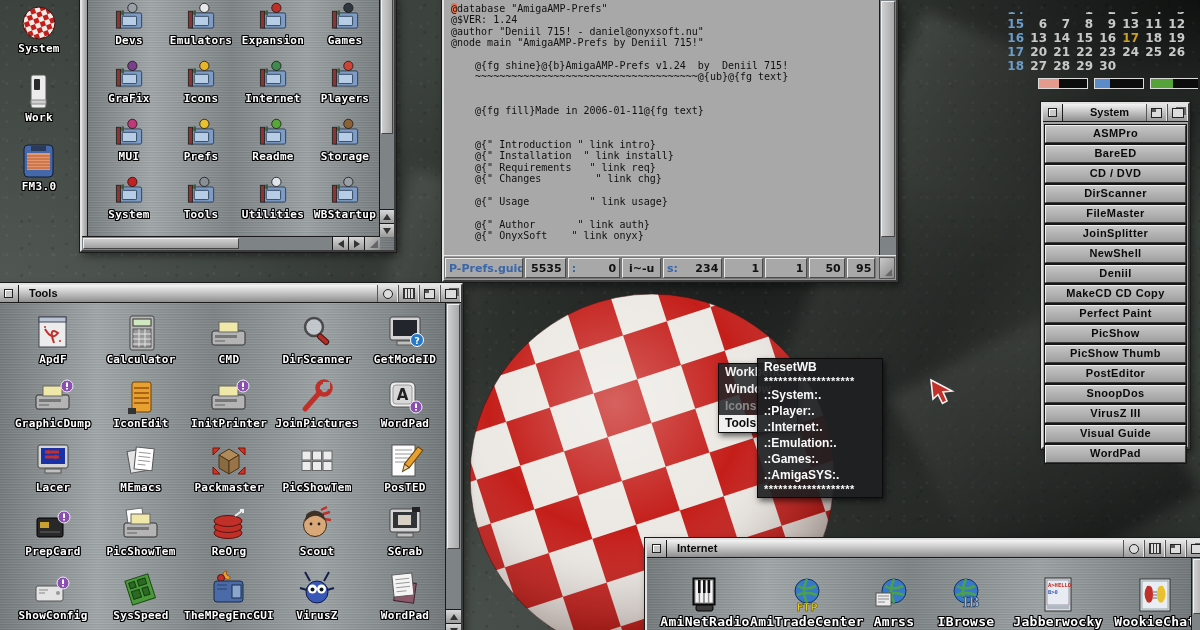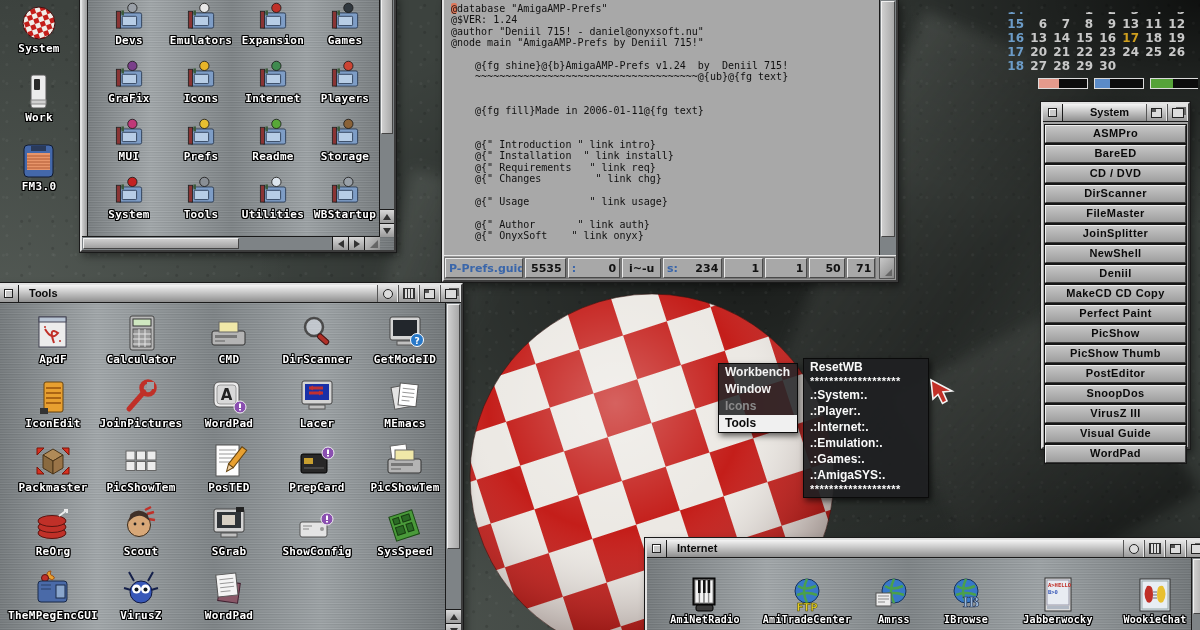--- a/index.html
+++ b/index.html
@@ -134,30 +134,30 @@
   .tcell{display:flex;flex-direction:column;align-items:center;}
   .tcell .ticon{height:42px;display:flex;align-items:flex-end;}
   #tools-window .vscroll{top:18px;width:15px;}
 
   
   #internet-window{left:645px;top:538px;width:560px;height:95px;z-index:8;}
   #inet-body{position:absolute;left:0;top:18px;right:15px;bottom:0;}
   #inet-grid{display:grid;grid-template-columns:92px 112px 62px 82px 102px 92px 60px;padding:4px 0 0 12px;}
   .icell{display:flex;flex-direction:column;align-items:center;}
   .icell .iicon{height:52px;display:flex;align-items:flex-end;}
-  .icell .icon-label{font-size:10px;}
+  .icell .icon-label{font-size:13px;}
   #internet-window .vscroll{top:18px;width:15px;}
 
   
   #menu-panel{position:absolute;left:718px;top:363px;width:78px;z-index:20;
     background:rgba(36,38,40,.88);border:1px solid #0a0a0a;box-shadow:2px 3px 6px rgba(0,0,0,.6);}
   .menu-item{font:bold 12px "Liberation Sans",sans-serif;color:#f2f2f2;padding:1px 6px 2px;white-space:nowrap;}
   .menu-item.disabled{color:#8a8a8a;}
   .menu-item.selected{background:#f0f0f0;color:#0a0a0a;}
-  #submenu-panel{position:absolute;left:803px;top:358px;width:124px;z-index:21;
+  #submenu-panel{position:absolute;left:757px;top:358px;width:124px;z-index:21;
     background:rgba(30,32,34,.92);border:1px solid #0a0a0a;box-shadow:2px 3px 6px rgba(0,0,0,.6);padding-bottom:2px;}
   .submenu-item{font:bold 12px "Liberation Sans",sans-serif;color:#fafafa;padding:1px 6px 1px;white-space:nowrap;overflow:hidden;}
   .submenu-item.sep{font-size:11px;letter-spacing:.5px;padding-top:0;padding-bottom:0;}
 
   #pointer{position:absolute;left:928px;top:378px;z-index:30;}
 </style>
 </head>
 <body>
 
 <div id="screen">
@@ -567,21 +567,21 @@
         <span class="scell" style="width:36px">
           <span class="val" style="margin-left:auto">1</span>
         </span>
         <span class="scell" style="width:40px">
           <span class="val" style="margin-left:auto">1</span>
         </span>
         <span class="scell" style="width:32px">
           <span class="val" style="margin-left:auto">50</span>
         </span>
         <span class="scell" style="width:24px">
-          <span class="val" style="margin-left:auto">71</span>
+          <span class="val" style="margin-left:auto">95</span>
         </span>
       </div>
   </div>
 
   <div class="window" id="system-panel">
     <div class="titlebar">
       <span class="gadget first">
           <span class="g-close"></span>
         </span>
       <span class="title" style="text-align:center">System</span>
@@ -685,26 +685,54 @@
                 <rect x="14" y="27" width="16" height="4" fill="#c0c0c0" stroke="#555"></rect>
                 <circle cx="34" cy="26" r="6.5" fill="#2878c8" stroke="#fff"></circle>
                 <text x="34" y="30" font-size="9" font-weight="bold" fill="#fff" text-anchor="middle" font-family="DejaVu Sans">?</text>
               </svg>
             </div>
        <div class="icon-label">GetModeID</div>
      </div>
           <div class="tcell">
        <div class="ticon">
               <svg width="44" height="40" viewBox="0 0 44 38">
+                <rect x="5" y="17" width="33" height="14" rx="2" fill="#b4b4b4" stroke="#333"></rect>
+                <rect x="12" y="8" width="19" height="10" fill="#f0e8a8" stroke="#666"></rect>
+                <rect x="8" y="21" width="22" height="3" fill="#777"></rect>
+                <rect x="8" y="26" width="10" height="2" fill="#8a8a8a"></rect>
+                <circle cx="36" cy="8" r="6" fill="#8a4fb0" stroke="#f0f0f0"></circle>
+                <rect x="35" y="4.5" width="2" height="4.5" fill="#fff"></rect>
+                <rect x="35" y="10" width="2" height="1.5" fill="#fff"></rect>
+              </svg>
+            </div>
+       <div class="icon-label">GraphicDump</div>
+     </div>
+          <div class="tcell">
+       <div class="ticon">
+              <svg width="44" height="40" viewBox="0 0 44 38">
                 <rect x="13" y="4" width="19" height="30" rx="2" fill="#e8a030" stroke="#664410"></rect>
                 <path d="M15 10h15M15 15h15M15 20h15M15 25h15" stroke="#aa6414" stroke-width="2"></path>
                 <rect x="9" y="30" width="8" height="6" fill="#333"></rect>
               </svg>
             </div>
        <div class="icon-label">IconEdit</div>
+     </div>
+          <div class="tcell">
+       <div class="ticon">
+              <svg width="44" height="40" viewBox="0 0 44 38">
+                <rect x="5" y="17" width="33" height="14" rx="2" fill="#b4b4b4" stroke="#333"></rect>
+                <rect x="12" y="8" width="19" height="10" fill="#f0e8a8" stroke="#666"></rect>
+                <rect x="8" y="21" width="22" height="3" fill="#777"></rect>
+                <rect x="8" y="26" width="10" height="2" fill="#8a8a8a"></rect>
+                <circle cx="36" cy="8" r="6" fill="#8a4fb0" stroke="#f0f0f0"></circle>
+                <rect x="35" y="4.5" width="2" height="4.5" fill="#fff"></rect>
+                <rect x="35" y="10" width="2" height="1.5" fill="#fff"></rect>
+              </svg>
+            </div>
+       <div class="icon-label">InitPrinter</div>
      </div>
           <div class="tcell">
        <div class="ticon">
               <svg width="44" height="40" viewBox="0 0 44 38">
                 <path d="M10 31 L25 14" stroke="#c03028" stroke-width="5" stroke-linecap="round"></path>
                 <circle cx="29" cy="10" r="6.5" fill="none" stroke="#c03028" stroke-width="4.5"></circle>
                 <rect x="28" y="4" width="7" height="7" fill="#9aa0a4"></rect>
               </svg>
             </div>
        <div class="icon-label">JoinPictures</div>

